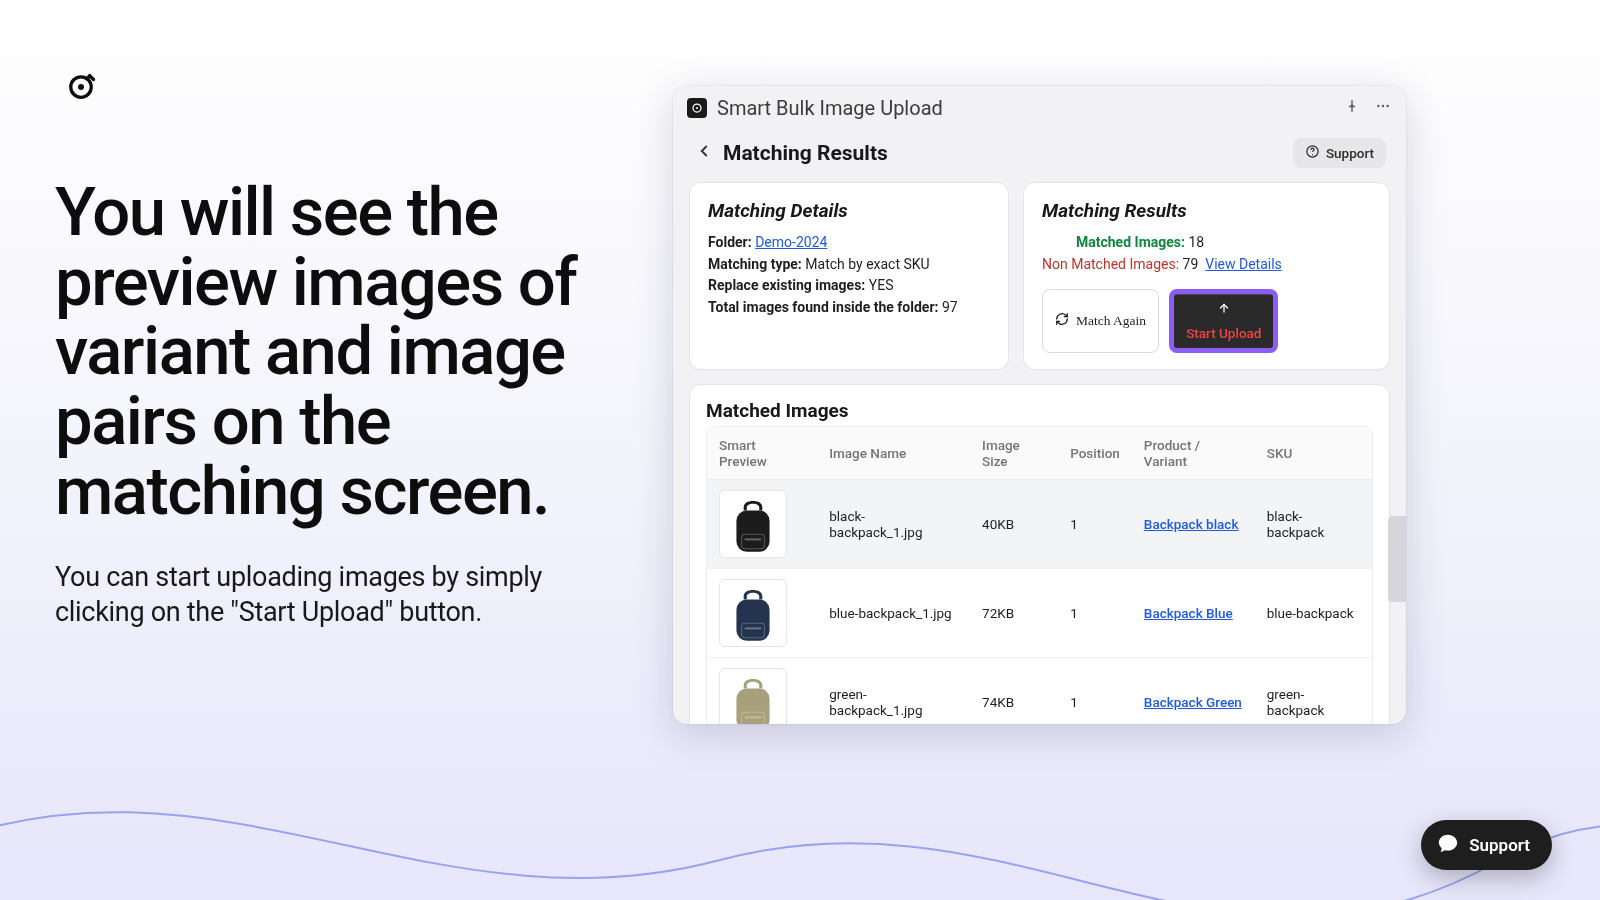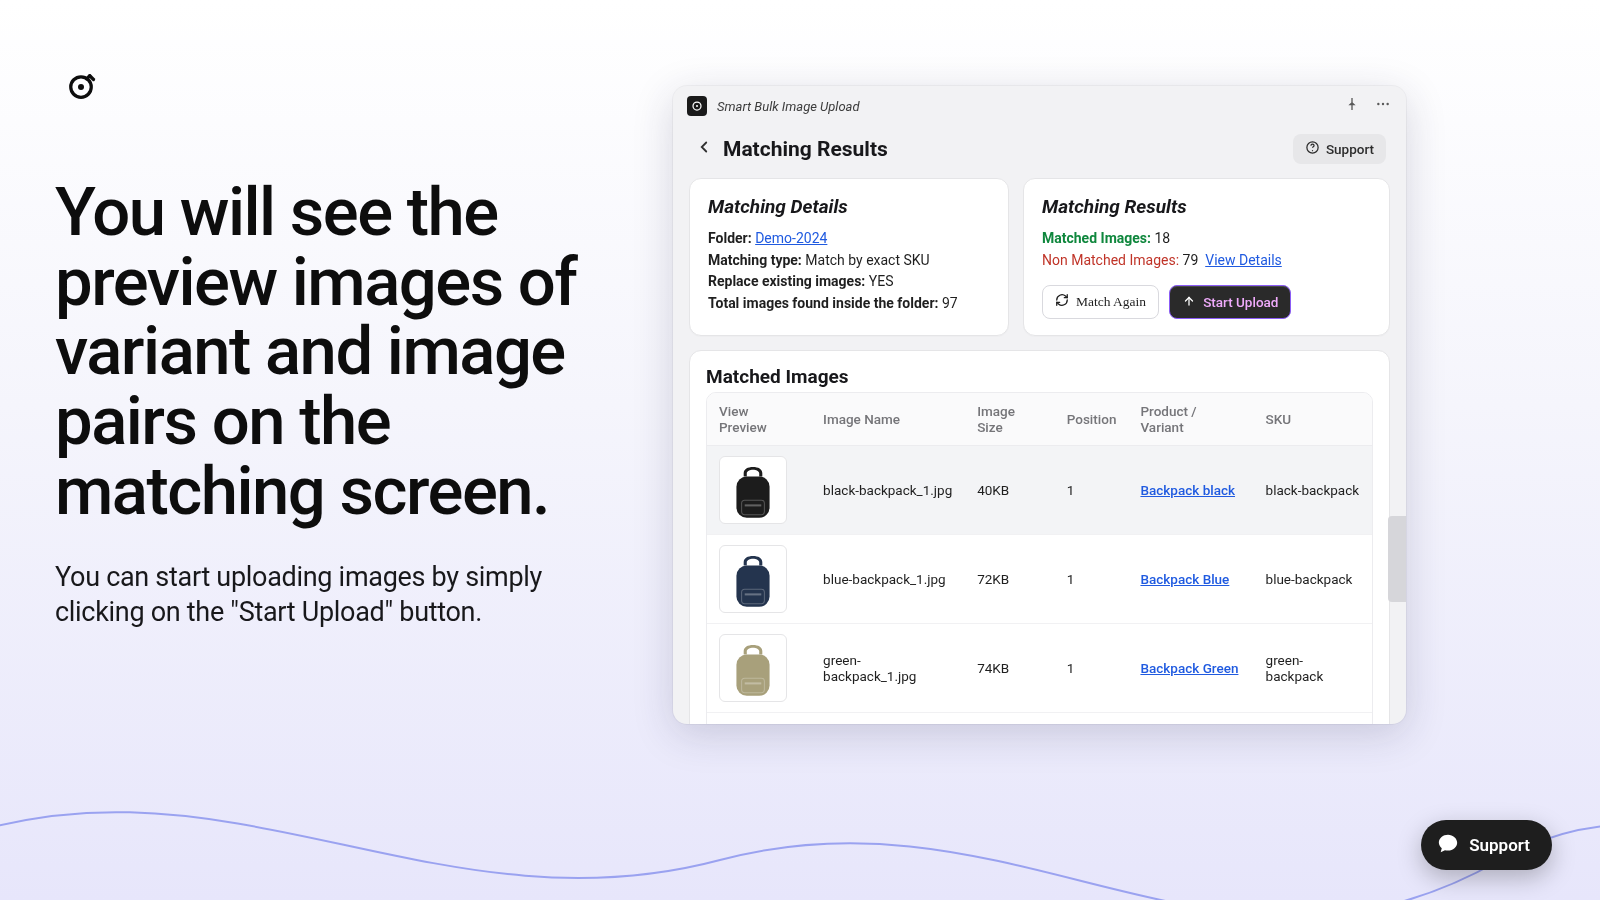--- a/index.html
+++ b/index.html
@@ -25,21 +25,21 @@
   .app-window {
     position: absolute; top: 86px; left: 673px; width: 733px; height: 638px;
     background: #f2f2f4; border-radius: 14px;
     box-shadow: 0 10px 40px rgba(40,40,80,0.18), 0 0 0 1px rgba(0,0,0,0.04);
     overflow: hidden;
   }
   .titlebar { display:flex; align-items:center; padding: 10px 14px 4px 14px; gap:10px; }
   .titlebar .app-badge {
     width:20px; height:20px; border-radius:4px; background:#1a1a1a; display:flex;align-items:center;justify-content:center;
   }
-  .titlebar .title { font-size:13px; color:#3c3c3c; font-weight:400; flex:1;font-style:italic;}
+  .titlebar .title { font-size:20px; color:#3c3c3c; font-weight:400; flex:1;}
   .titlebar .title-actions { display:flex; gap:14px; color:#5a5a5a; }
 
   .pagehead { display:flex; align-items:center; padding: 14px 20px 10px 22px; }
   .pagehead .back { color:#303030; margin-right:10px; font-size:18px; }
   .pagehead h1 { font-size:21px; font-weight:700; color:#18181b; flex:1; }
   .support-btn {
     background:#e7e7e9; border-radius:8px; padding:6px 12px; font-size:13.5px; font-weight:500;
     color:#2c2c2c; display:flex; align-items:center; gap:6px;
   }
 
@@ -47,29 +47,29 @@
   .card {
     background:#fff; border:1px solid #e5e5e7; border-radius:12px; padding:16px 18px;
     box-shadow: 0 1px 1px rgba(0,0,0,0.02);
   }
   .card.details { flex:0 0 320px; }
   .card.results { flex:1; }
   .card h2 { font-size:19px; font-weight:700; margin-bottom:10px; color:#18181b;font-style:italic; }
   .kv { font-size:14px; line-height:1.55; color:#1f1f1f; }
   .kv b { font-weight:700; }
   .link { color:#1f5ae0; text-decoration:underline; }
-  .green { color:#0f873d; font-weight:700; }
+  .green { color:#0f873d; font-weight:700;margin-left:34px; }
   .red { color:#c03428; font-weight:400; }
   .btnrow { display:flex; gap:10px; margin-top:14px; }
   .btn {
     display:flex; align-items:center; gap:7px;
     border-radius:8px; padding:7px 12px; font-size:13.5px; font-weight:500;
   }
   .btn.light { background:#fff; border:1px solid #d9d9de; color:#1f1f1f;font-family:Liberation Serif, serif; }
-  .btn.dark  { background:#2a2a2a; border:1px solid #8b5cf6; color:#f0abfc; box-shadow: inset 0 1px 0 rgba(255,255,255,0.15); }
+  .btn.dark  { background:#2a2a2a; border:5px solid #8b5cf6; color:#ef4444; box-shadow: inset 0 1px 0 rgba(255,255,255,0.15); flex-direction: column; }
 
   .panel {
     margin: 0 16px; background:#fff; border:1px solid #e5e5e7; border-radius:12px;
     padding: 14px 16px 0 16px;
   }
   .panel h2 { font-size:19px; font-weight:700; margin-bottom:4px; color:#18181b; }
   .table-wrap { border:1px solid #ececef; border-radius:10px; overflow:hidden; }
   table { width:100%; border-collapse:collapse; font-size:13.5px; }
   thead th {
     background:#fafafb; color:#757579; font-weight:500; text-align:left;
@@ -189,21 +189,21 @@
       </div>
     </div>
   </div>
 
   <div class="panel">
     <h2>Matched Images</h2>
     <div class="table-wrap">
       <table>
         <thead>
           <tr>
-            <th>View Preview</th>
+            <th>Smart Preview</th>
             <th>Image Name</th>
             <th>Image Size</th>
             <th>Position</th>
             <th>Product / Variant</th>
             <th>SKU</th>
           </tr>
         </thead>
         <tbody id="tbody">
             <tr class="sel">
               <td>

